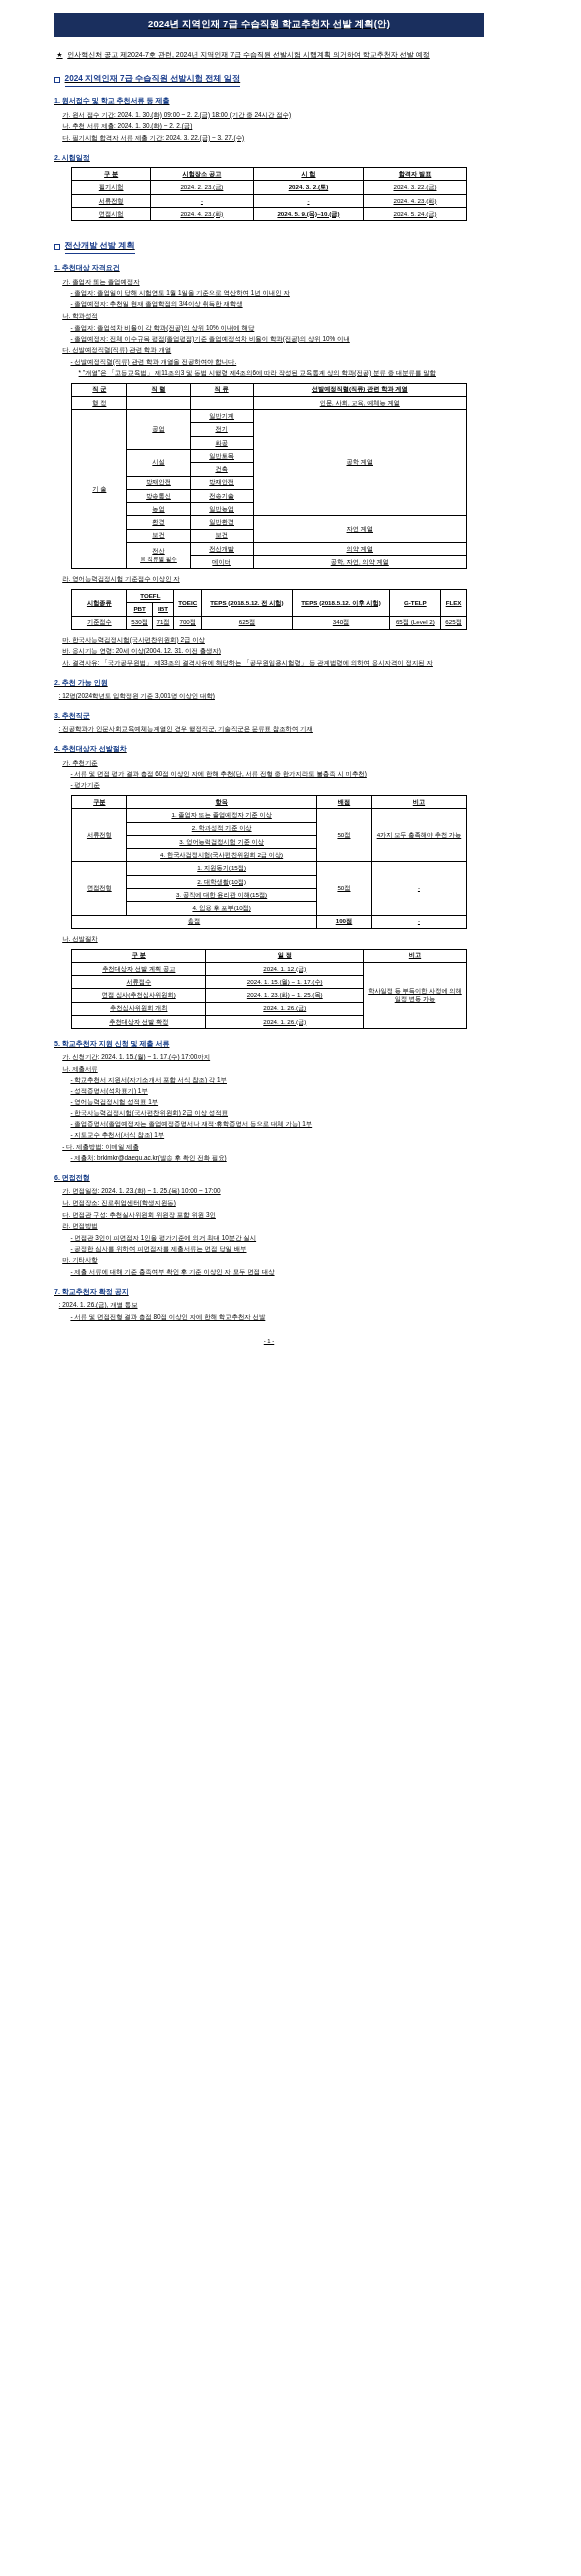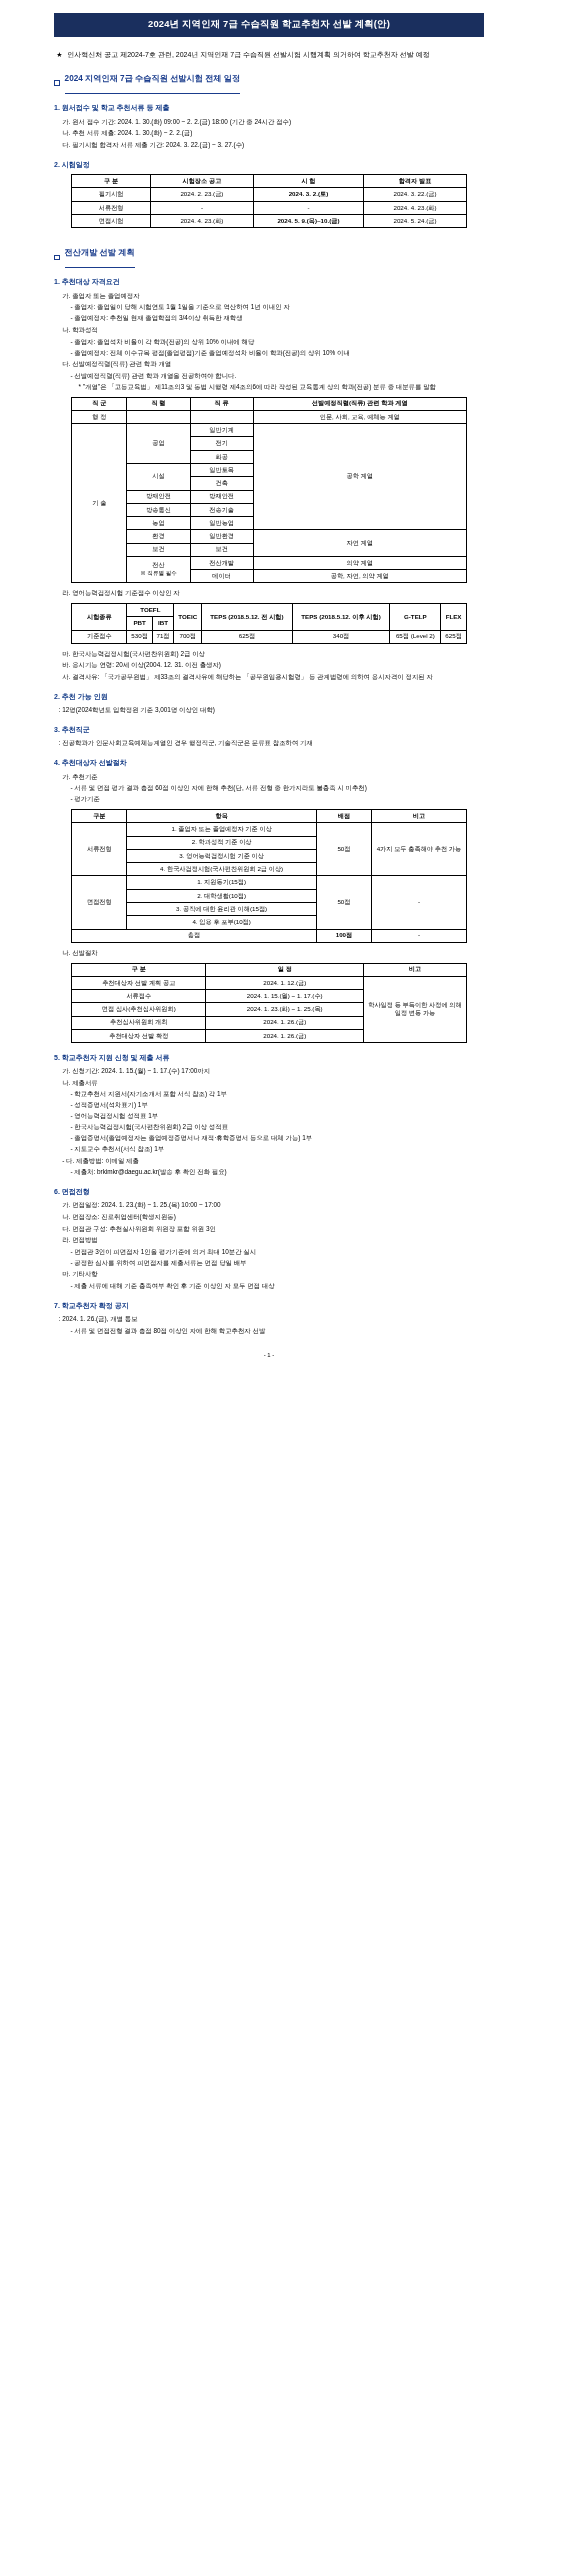--- a/index.html
+++ b/index.html
@@ -11,20 +11,21 @@
     font-family: "Liberation Sans", sans-serif;
     width: 582px;
     color: #000;
     font-size: 6.4px;
   }
   .page {
     width: 538px;
     box-sizing: border-box;
     padding: 13px 54px 17.6px 54px;
     position: relative;
+    text-decoration: underline;
   }
   .title-bar {
     background: #1a2f5e;
     color: #ffffff;
     text-align: center;
     font-weight: bold;
     font-size: 9.4px;
     padding: 5.3px 0 5.9px 0;
     letter-spacing: 0.2px;
     margin-bottom: 13px;
@@ -50,21 +51,21 @@
   }
   .h1 .sq {
     display: inline-block;
     width: 5.9px;
     height: 5.9px;
     border: 0.9px solid #1a3c8c;
     box-sizing: border-box;
   }
   .h1 .uline {
     border-bottom: 0.9px solid #1a3c8c;
-    padding-bottom: 9px;
+    padding-bottom: 2px;
   }
   .h2 {
     font-size: 7px;
     font-weight: bold;
     color: #123a86;
     margin: 9.4px 0 3.5px 0;
   }
   .lvl1 { margin: 1.2px 0 1.2px 8.2px; line-height: 1.62; font-size: 6.4px; }
   .lvl2 { margin: 0.6px 0 0.6px 16.4px; line-height: 1.62; font-size: 6.4px; }
   .lvl3 { margin: 0.6px 0 0.6px 24.6px; line-height: 1.62; font-size: 6.4px; }

